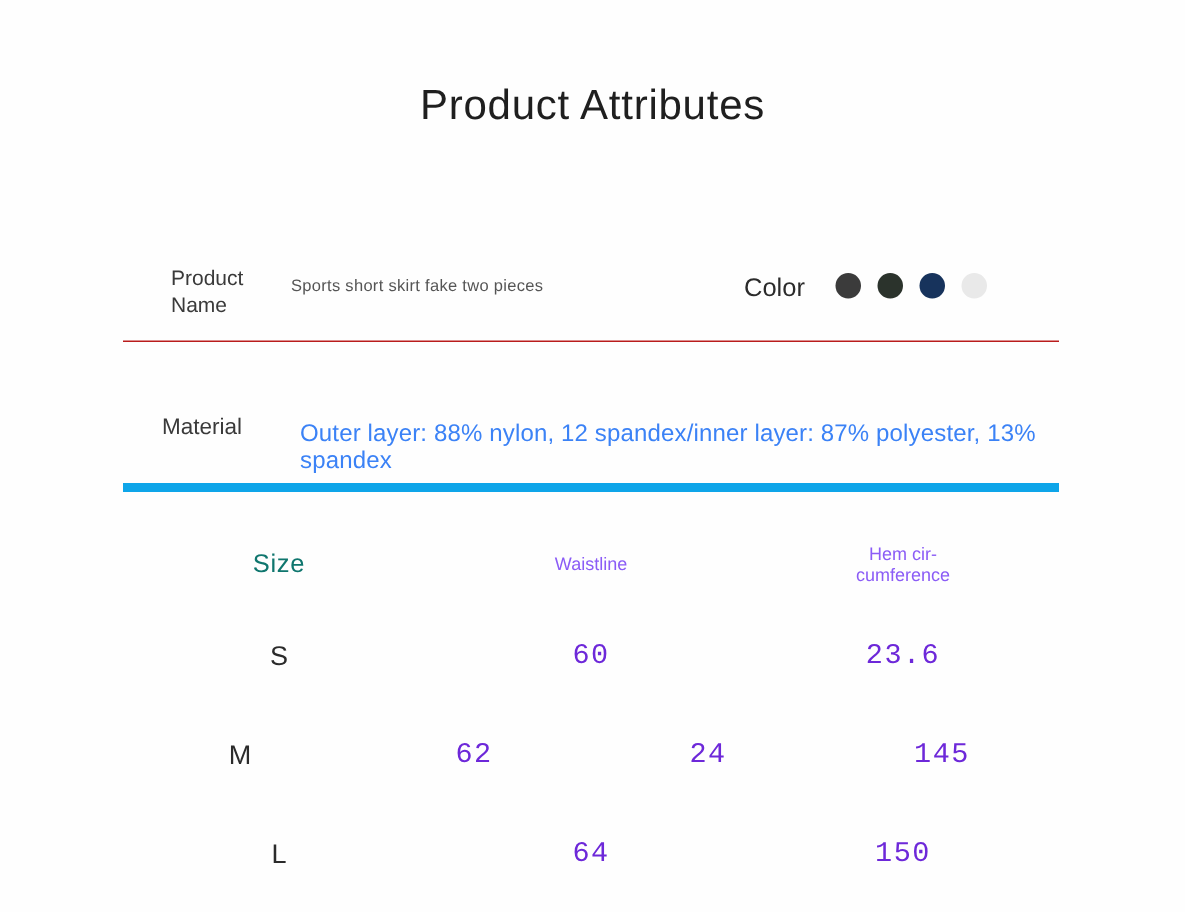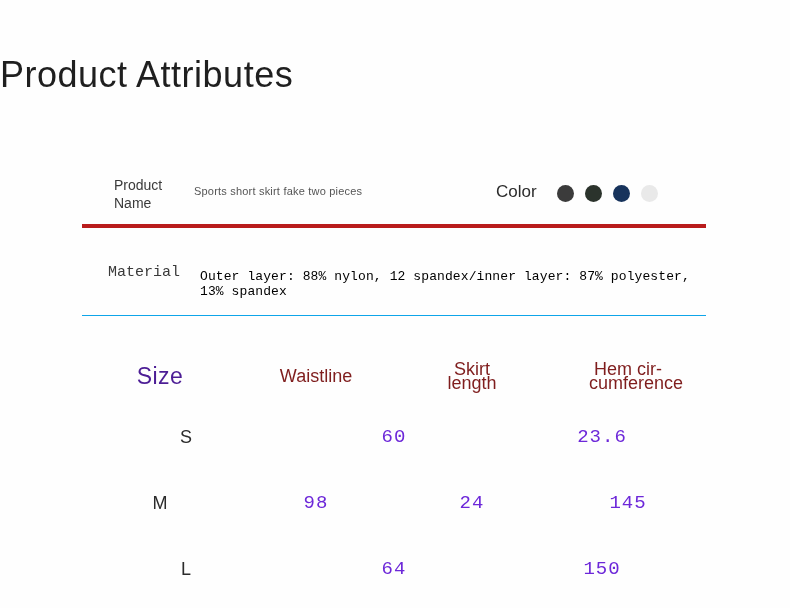--- a/index.html
+++ b/index.html
@@ -18,45 +18,44 @@
     position: relative;
     width: 790px;
     height: 608px;
     background: #fefefe;
   }
   .title {
     position: absolute;
     top: 54px;
     left: 0;
     width: 790px;
-    text-align: left;
-    font-size: 36px;
+    text-align: center;
+    font-size: 28px;
     font-weight: 400;
     color: #1f1f1f;
     letter-spacing: 0.5px;
   }
 
   
   .attr-row {
     position: absolute;
     left: 82px;
     width: 624px;
     box-sizing: border-box;
   }
   .row-name {
     top: 162px;
     height: 66px;
-    border-bottom: 4px solid #b91c1c;
+    border-bottom: 1px solid #b91c1c;
     text-decoration: underline;
   }
   .row-material {
-    top: 232px;
+    top: 244px;
     height: 84px;
-    border-bottom: 1px solid #0ea5e9;
-    font-family: Liberation Mono, monospace;
+    border-bottom: 6px solid #0ea5e9;
   }
 
   .label-block {
     position: absolute;
     left: 32px;
     top: 14px;
     width: 96px;
     font-size: 14px;
     color: #3a3a3a;
     line-height: 18px;
@@ -73,32 +72,32 @@
     left: 112px;
     top: 23px;
     font-size: 11px;
     color: #555;
     letter-spacing: 0.2px;
   }
   .value-material {
     position: absolute;
     left: 118px;
     top: 37px;
-    font-size: 13px;
-    color: #000000;
+    font-size: 16px;
+    color: #3b82f6;
     letter-spacing: 0.1px;
   }
 
   
   .color-group {
     position: absolute;
     left: 414px;
     top: 20px;
     display: flex;
-    align-items: flex-end;
+    align-items: flex-start;
   }
   .color-label {
     font-size: 17px;
     color: #2b2b2b;
     margin-right: 20px;
   }
   .swatch {
     width: 17px;
     height: 17px;
     border-radius: 50%;
@@ -121,27 +120,27 @@
   .th-row { height: 56px; }
   .tr-row { height: 66px; }
   .cell {
     flex: 1;
     display: flex;
     align-items: center;
     justify-content: center;
     text-align: center;
   }
   .cell-size-head {
-    font-size: 23px;
-    color: #4c1d95;
+    font-size: 17px;
+    color: #0f766e;
     letter-spacing: 0.5px;
   }
   .cell-head {
-    font-size: 18px;
-    color: #7f1d1d;
+    font-size: 12px;
+    color: #8b5cf6;
     line-height: 14px;
     max-width: 78px;
   }
   .cell-val {
     font-size: 19px;
     color: #6d28d9;
     letter-spacing: 1px;
     font-family: Liberation Mono, monospace;
   }
   .cell-val-size {
@@ -180,26 +179,20 @@
   <div class="size-table">
     <div class="th-row">
       <div class="cell">
         <span class="cell-size-head">Size</span>
       </div>
       <div class="cell">
         <span class="cell-head">Waistline</span>
       </div>
       <div class="cell">
         <span class="cell-head">
-          <span>Skirt</span><br>
-          <span>length</span>
-        </span>
-      </div>
-      <div class="cell">
-        <span class="cell-head">
           <span>Hem cir-</span><br>
           <span>cumference</span>
         </span>
       </div>
     </div>
 
     <div class="tr-row">
       <div class="cell">
         <span class="cell-val-size">S</span>
       </div>
@@ -209,21 +202,21 @@
       <div class="cell">
         <span class="cell-val">23.6</span>
       </div>
     </div>
 
     <div class="tr-row">
       <div class="cell">
         <span class="cell-val-size">M</span>
       </div>
       <div class="cell">
-        <span class="cell-val">98</span>
+        <span class="cell-val">62</span>
       </div>
       <div class="cell">
         <span class="cell-val">24</span>
       </div>
       <div class="cell">
         <span class="cell-val">145</span>
       </div>
     </div>
 
     <div class="tr-row">

